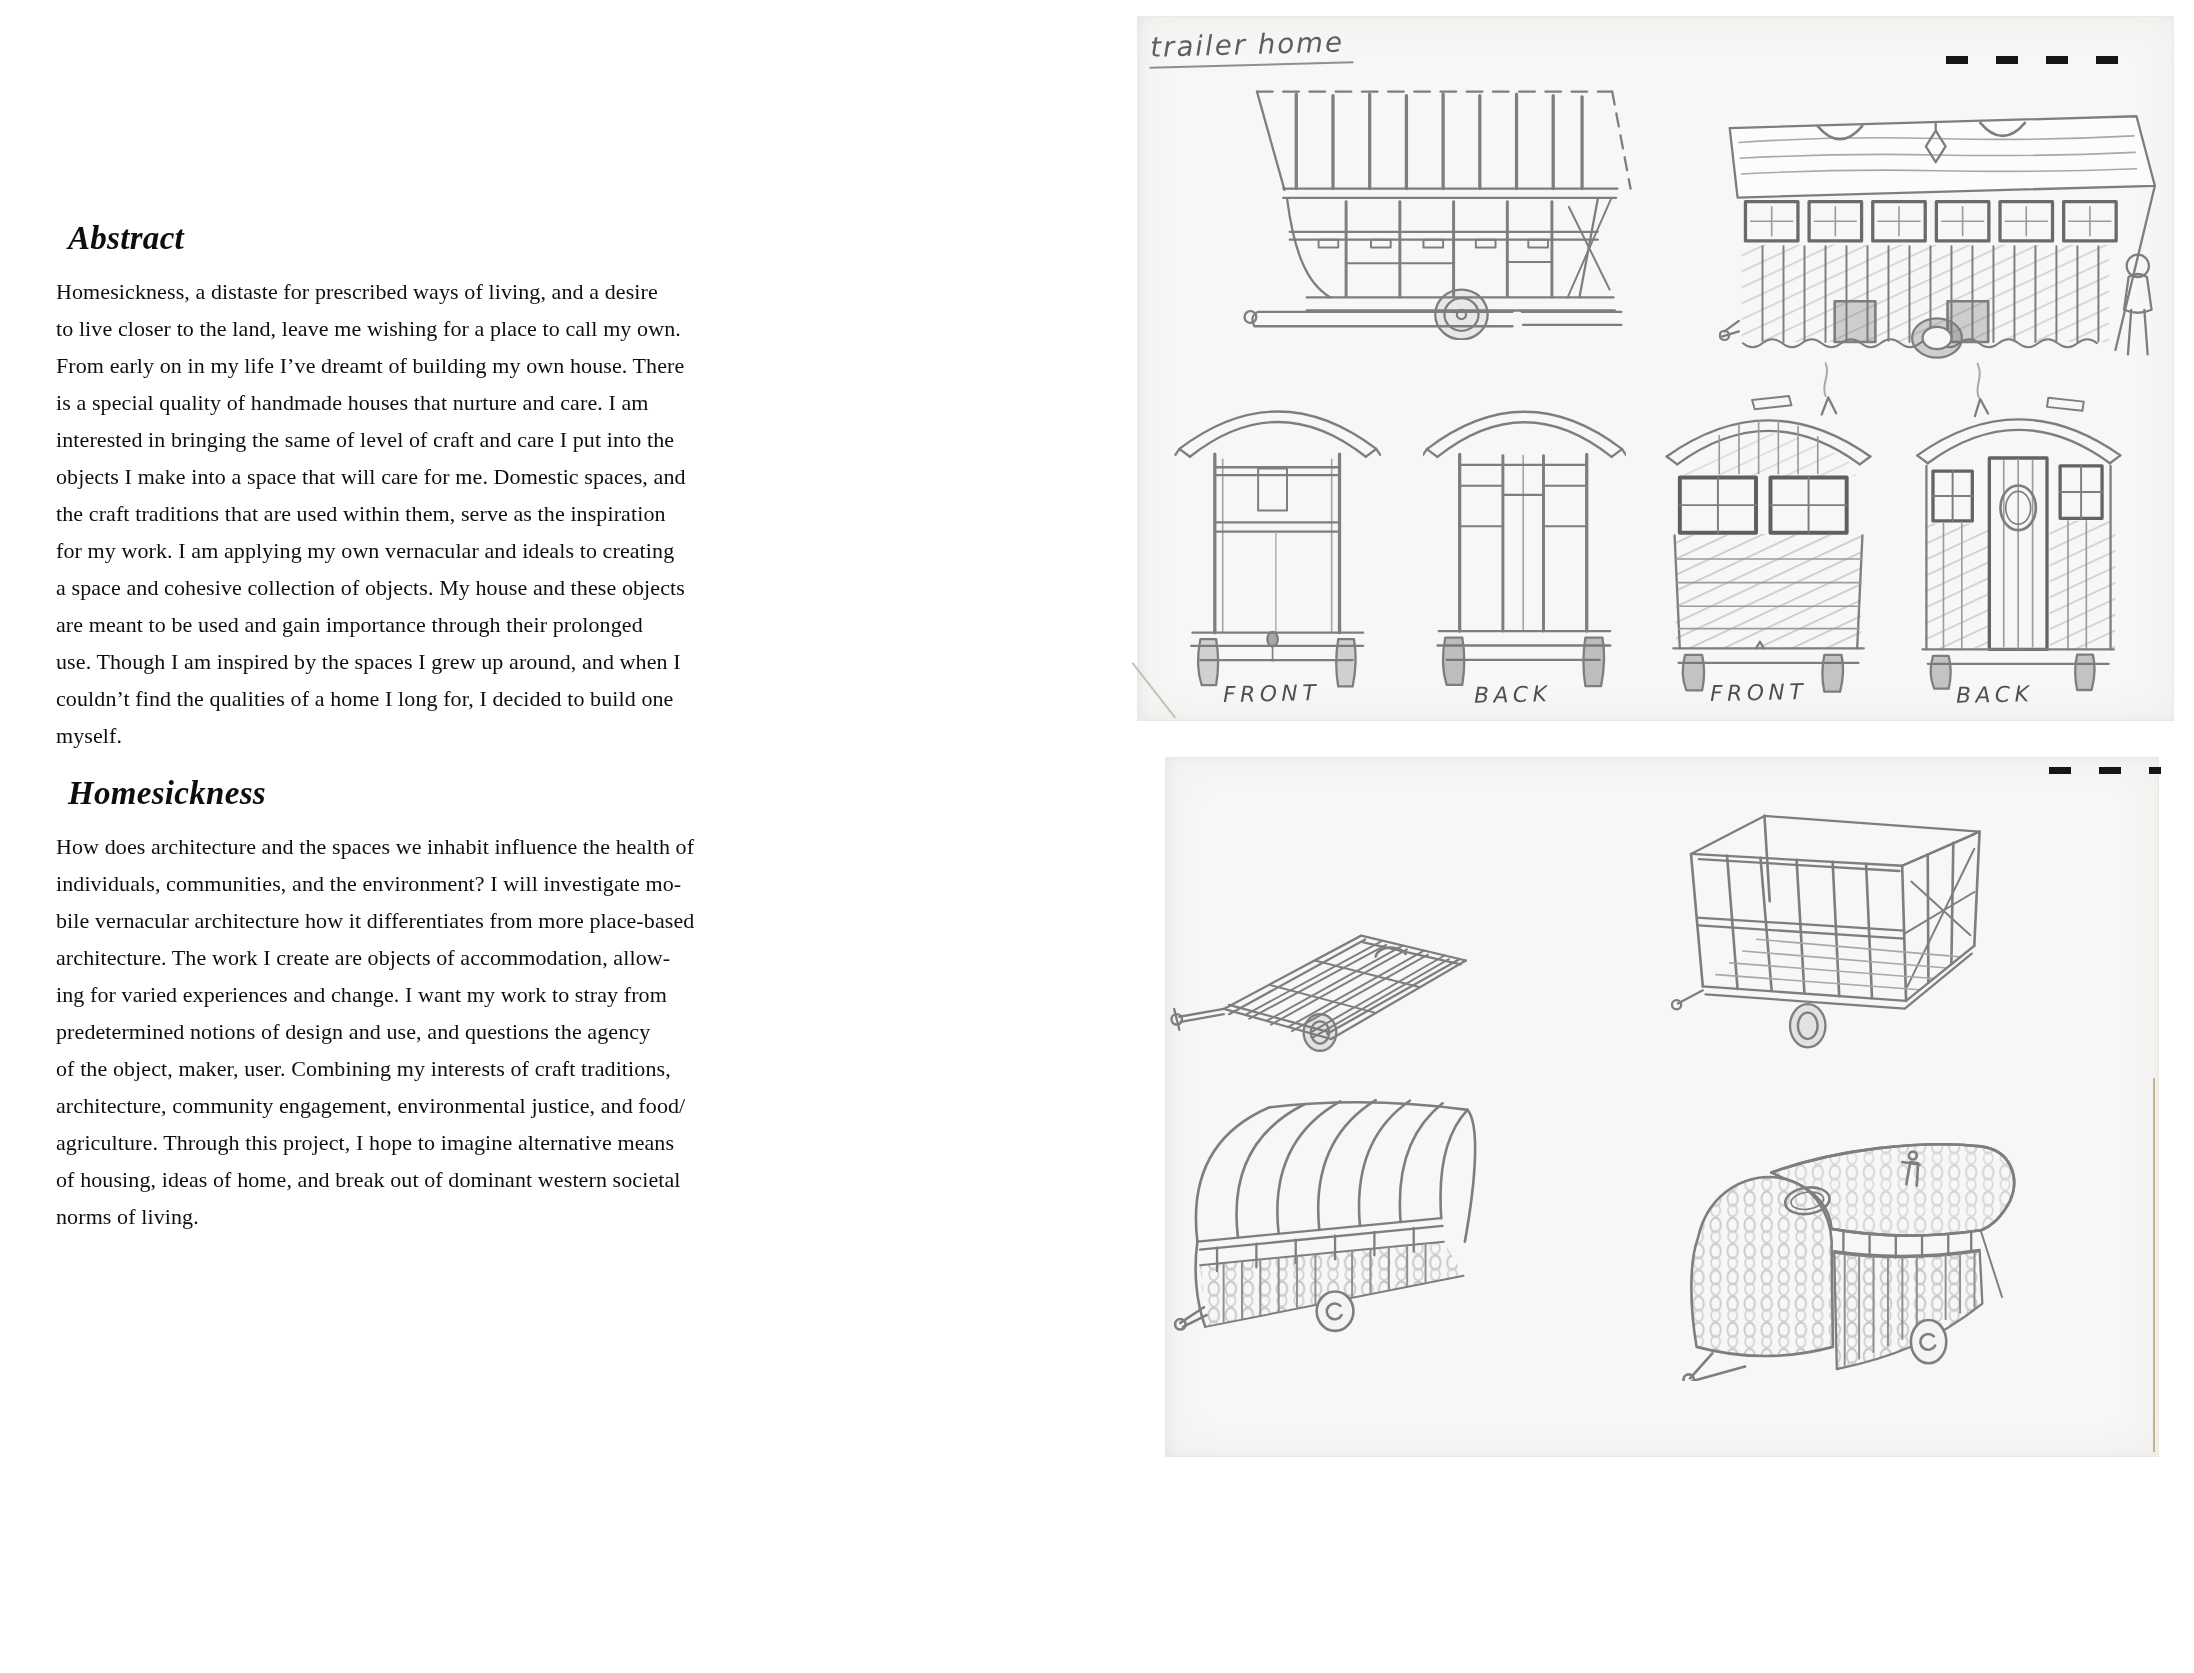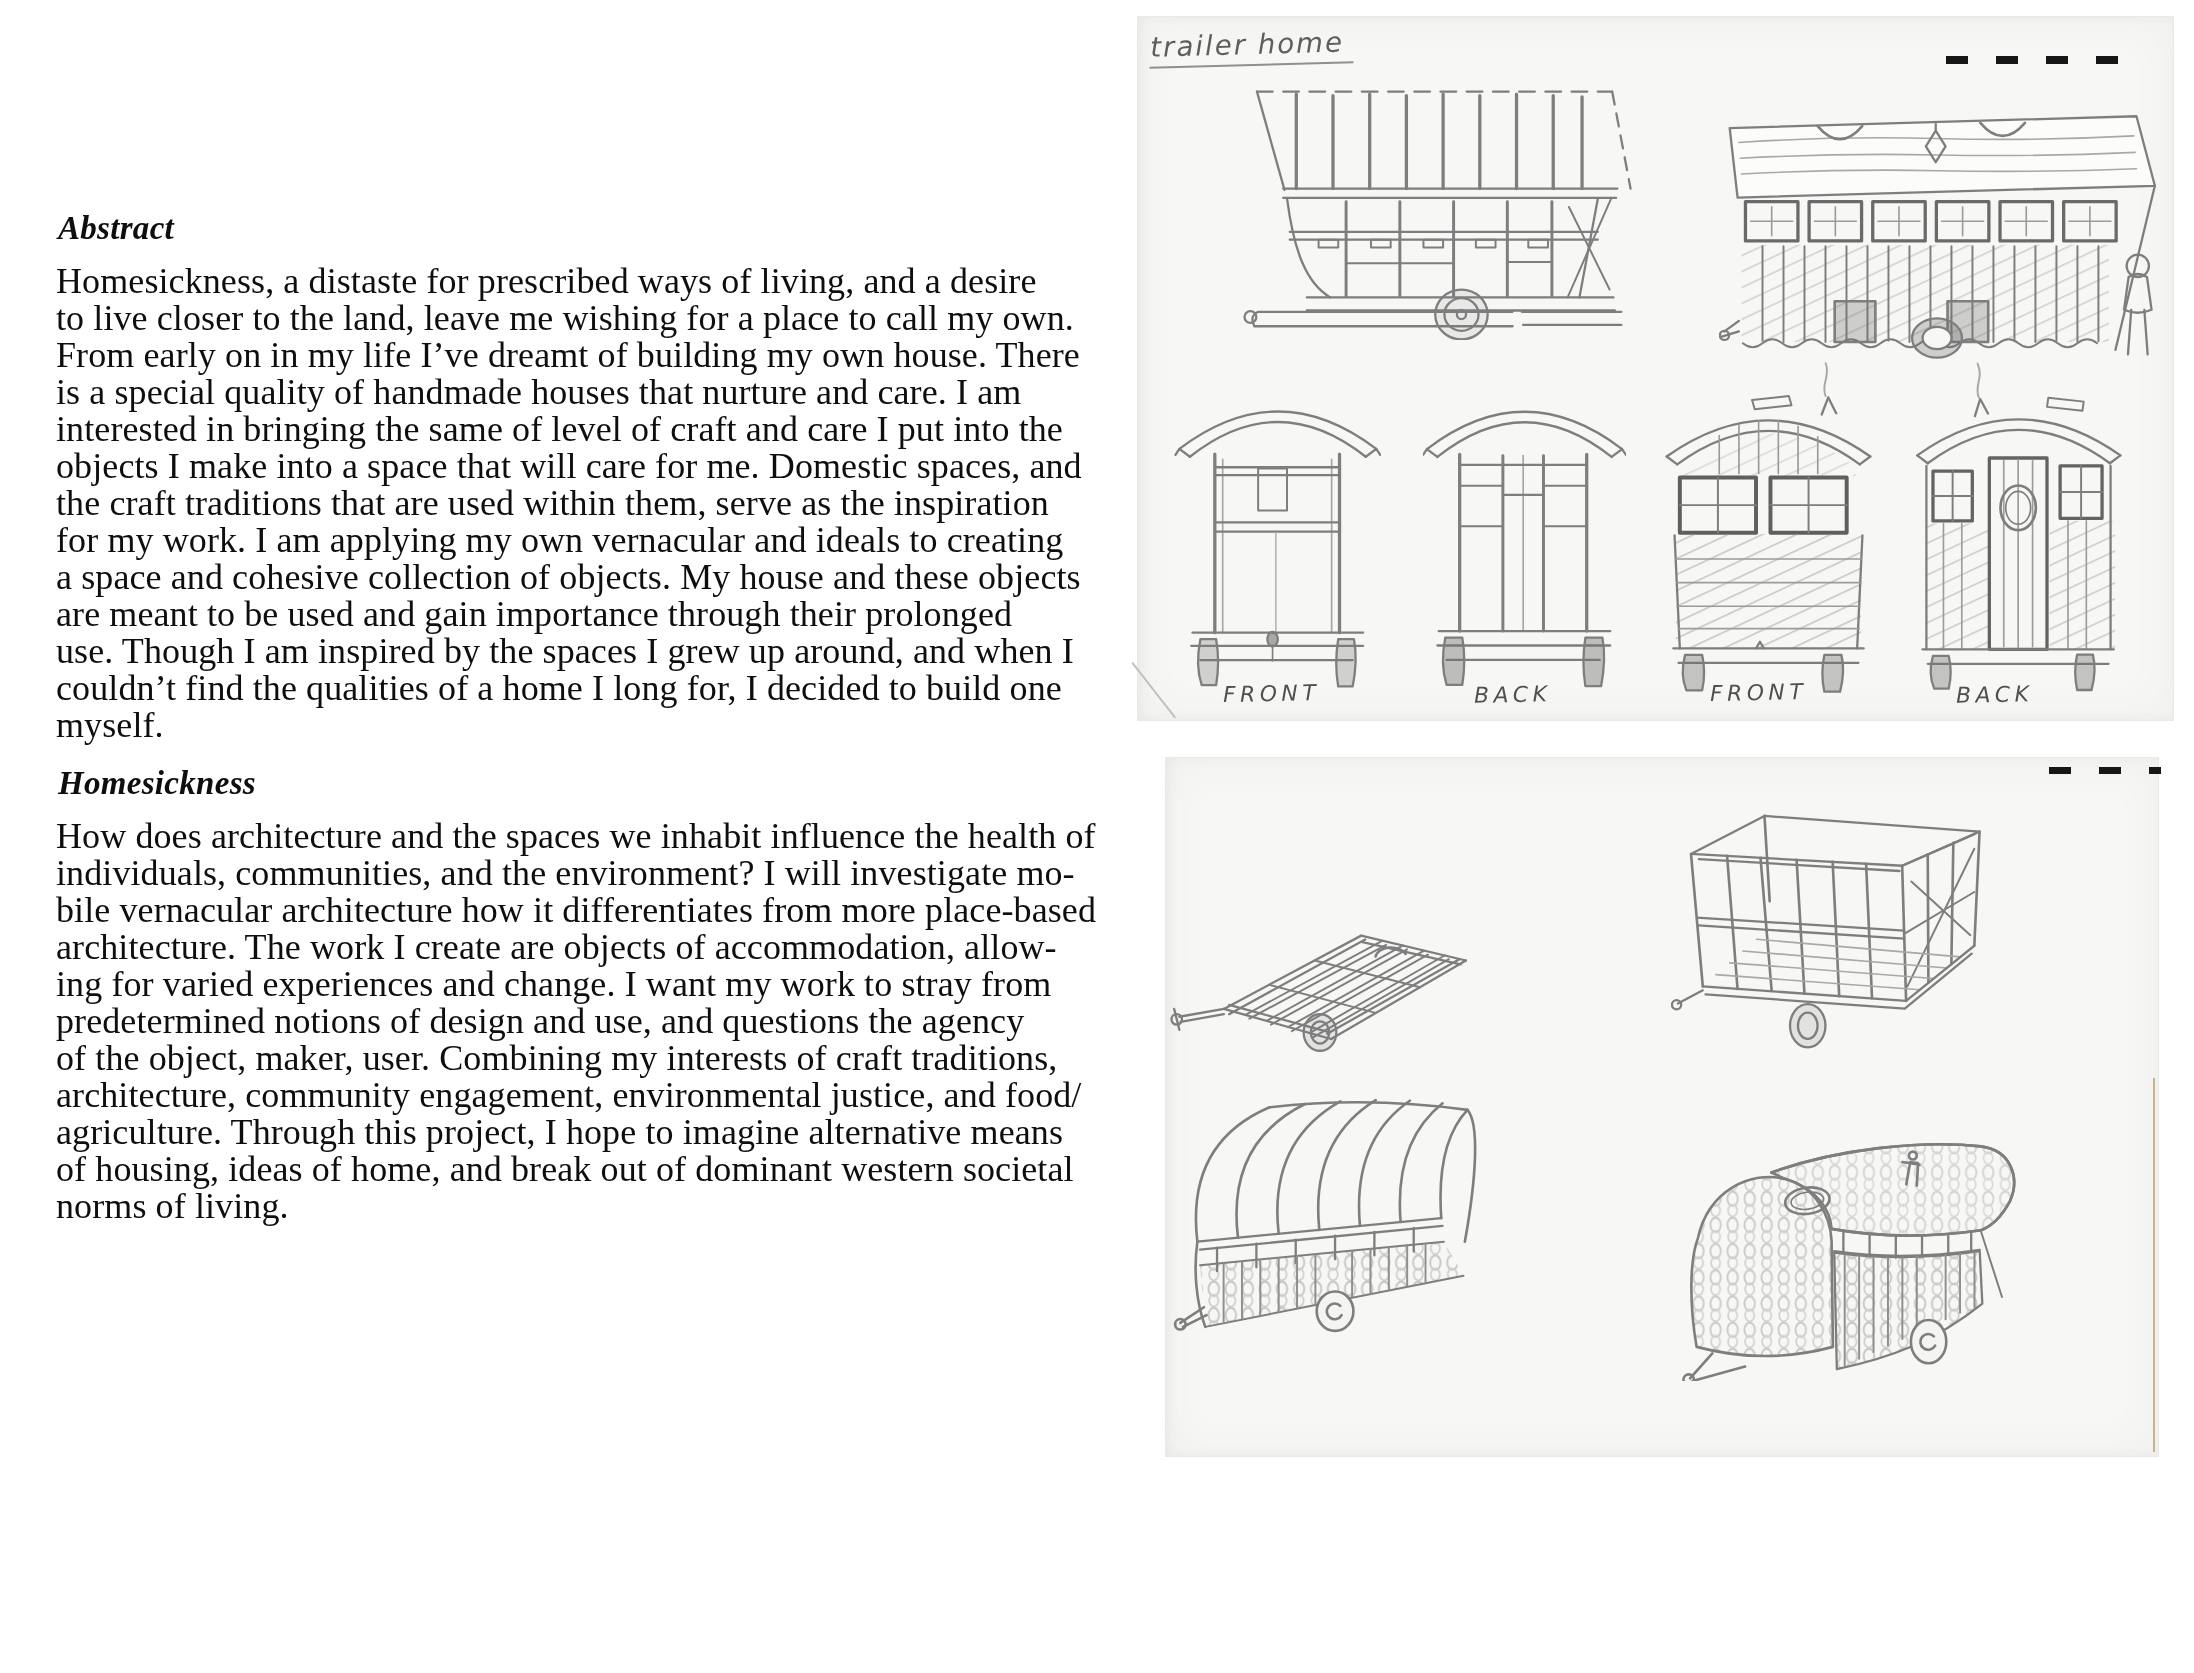--- a/index.html
+++ b/index.html
@@ -2,23 +2,23 @@
 <html style="font-size:10.5px"><head>
 <meta charset="utf-8">
 <style>
   html,body{margin:0;padding:0}
   body{width:2194px;height:1673px;background:#ffffff;position:relative;overflow:hidden;
        font-family:"Liberation Serif",serif;}
 
   
   .text-col{position:absolute;left:56px;top:207px;width:1037px;color:#0e0e0e}
   .text-col h2{font-family:"Liberation Serif",serif;font-style:italic;font-weight:700;
-               font-size:33px;line-height:38px;margin:2px;letter-spacing:0.3px}
+               font-size:33px;line-height:38px;margin:12px;letter-spacing:0.3px}
   .text-col h2.intro{margin-top:19.7px}
-  .text-col p{margin:16px 0 0;font-size:36px;line-height:37px;white-space:pre;letter-spacing:0.1px}
+  .text-col p{margin:16px 0 0;font-size:22px;line-height:37px;white-space:pre;letter-spacing:0.1px}
 
   
   .scan{position:absolute;background:#f7f7f5;border:0.7px solid #e9e9e5;
         box-shadow:inset 0 0 46px rgba(70,70,70,.05), inset 3.9px 0 9.2px rgba(70,70,70,.05)}
   .page1{left:1137px;top:16.4px;width:1035px;height:703px}
   .page2{left:1165px;top:757px;width:992px;height:698px}
   .sk{position:absolute}
 
   .hand{font-family:"DejaVu Sans",sans-serif;color:#5e5e5e}
   .title{position:absolute;left:10.5px;top:10.5px;font-size:27.6px;font-style:italic;

